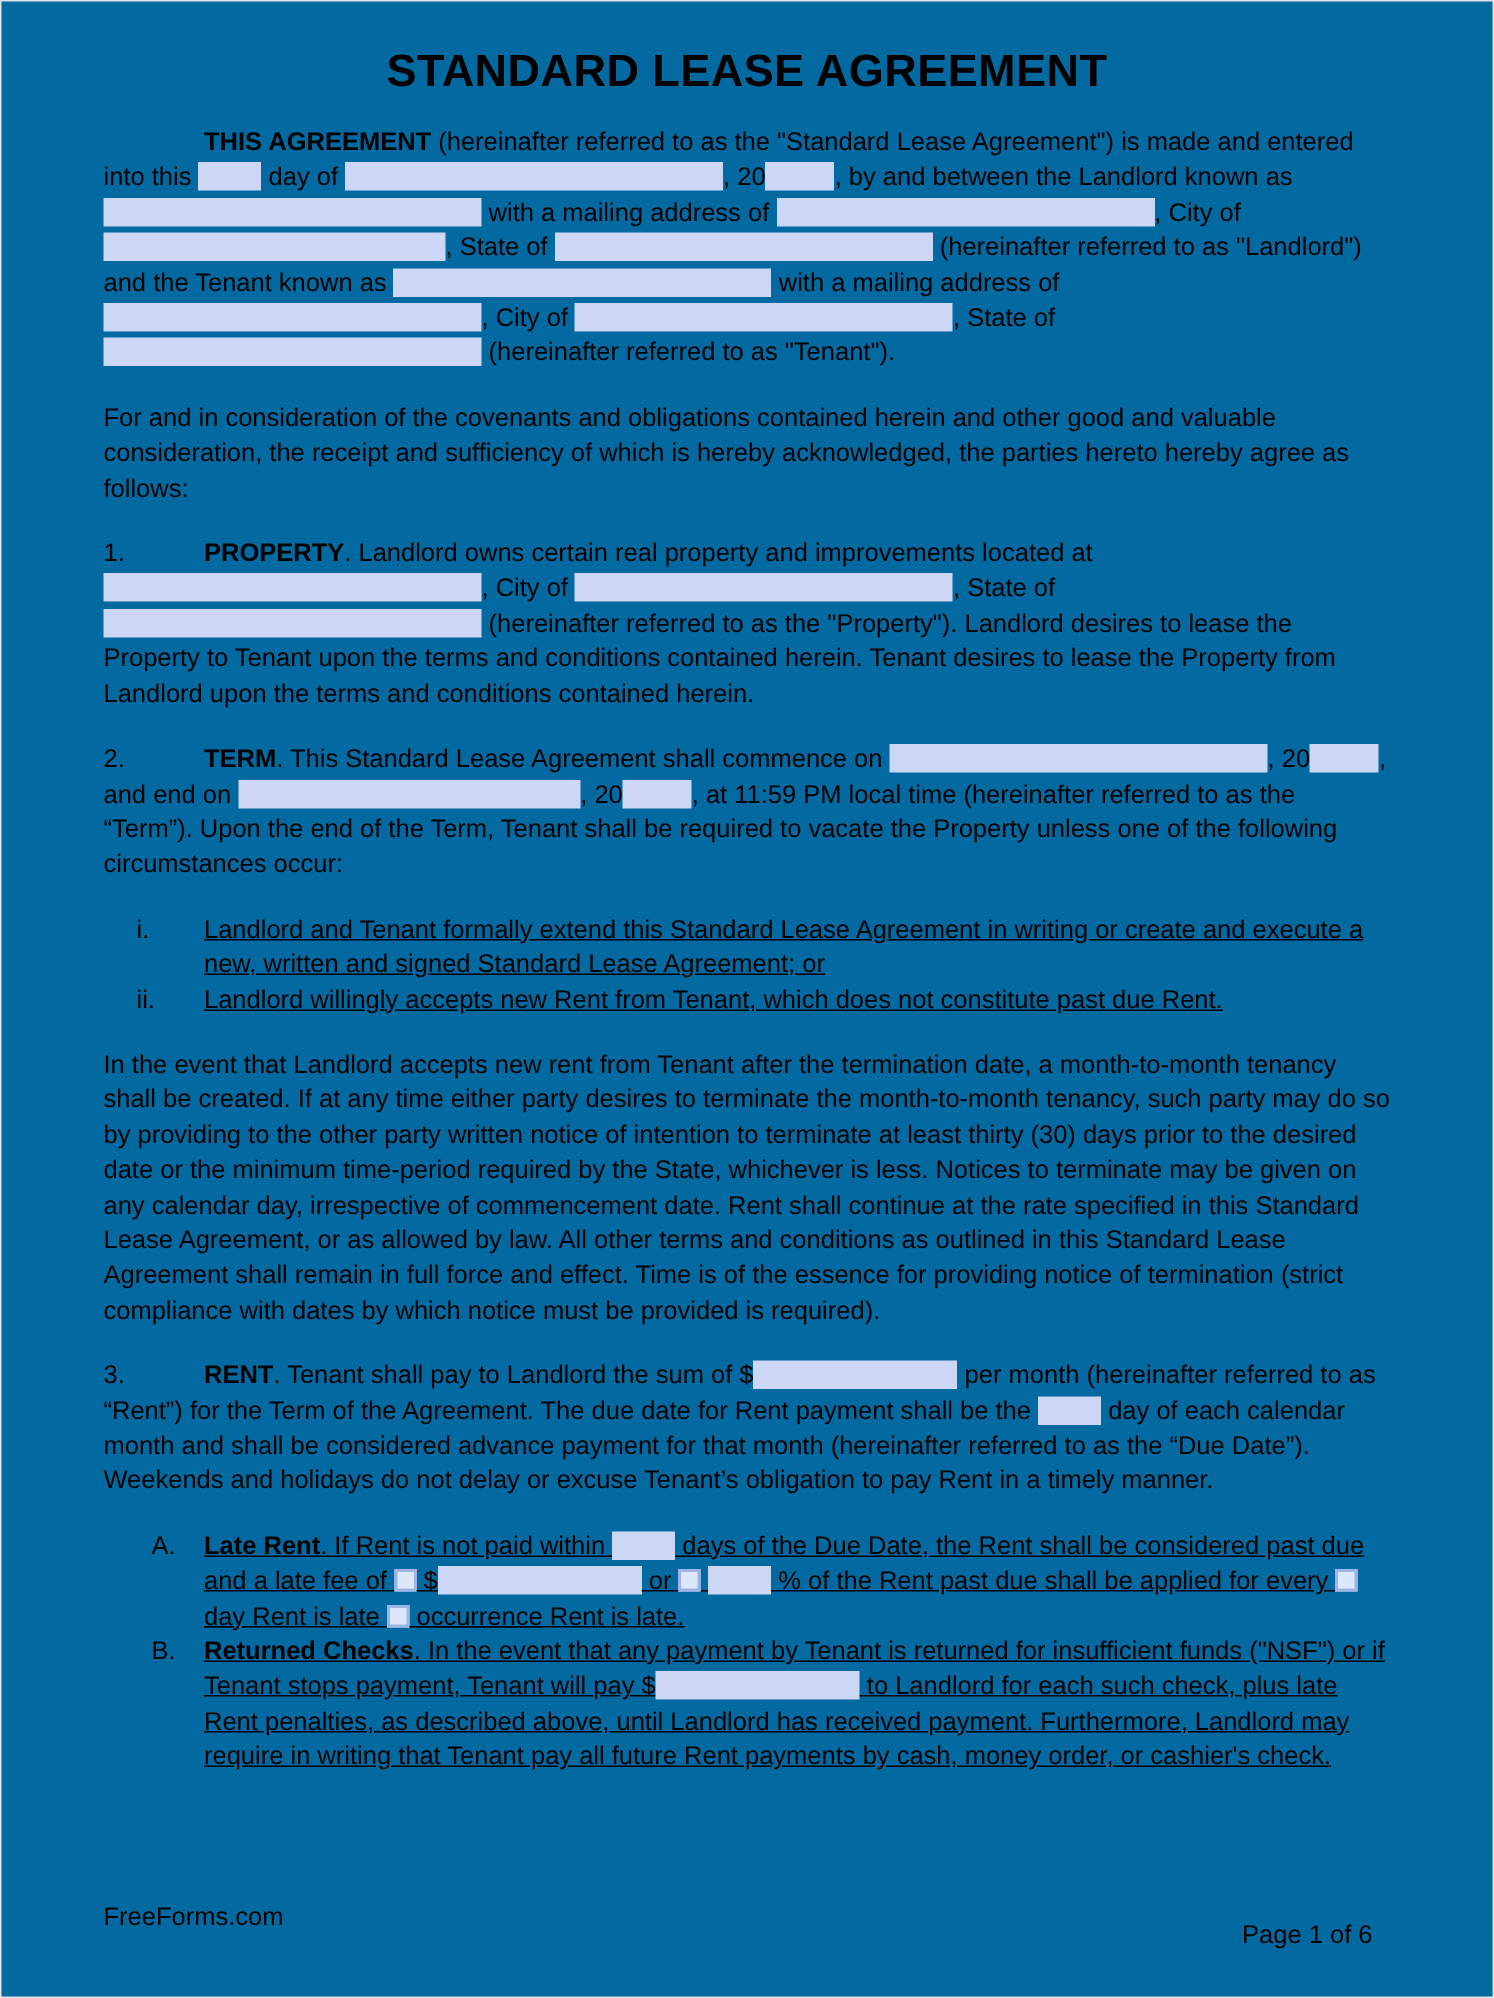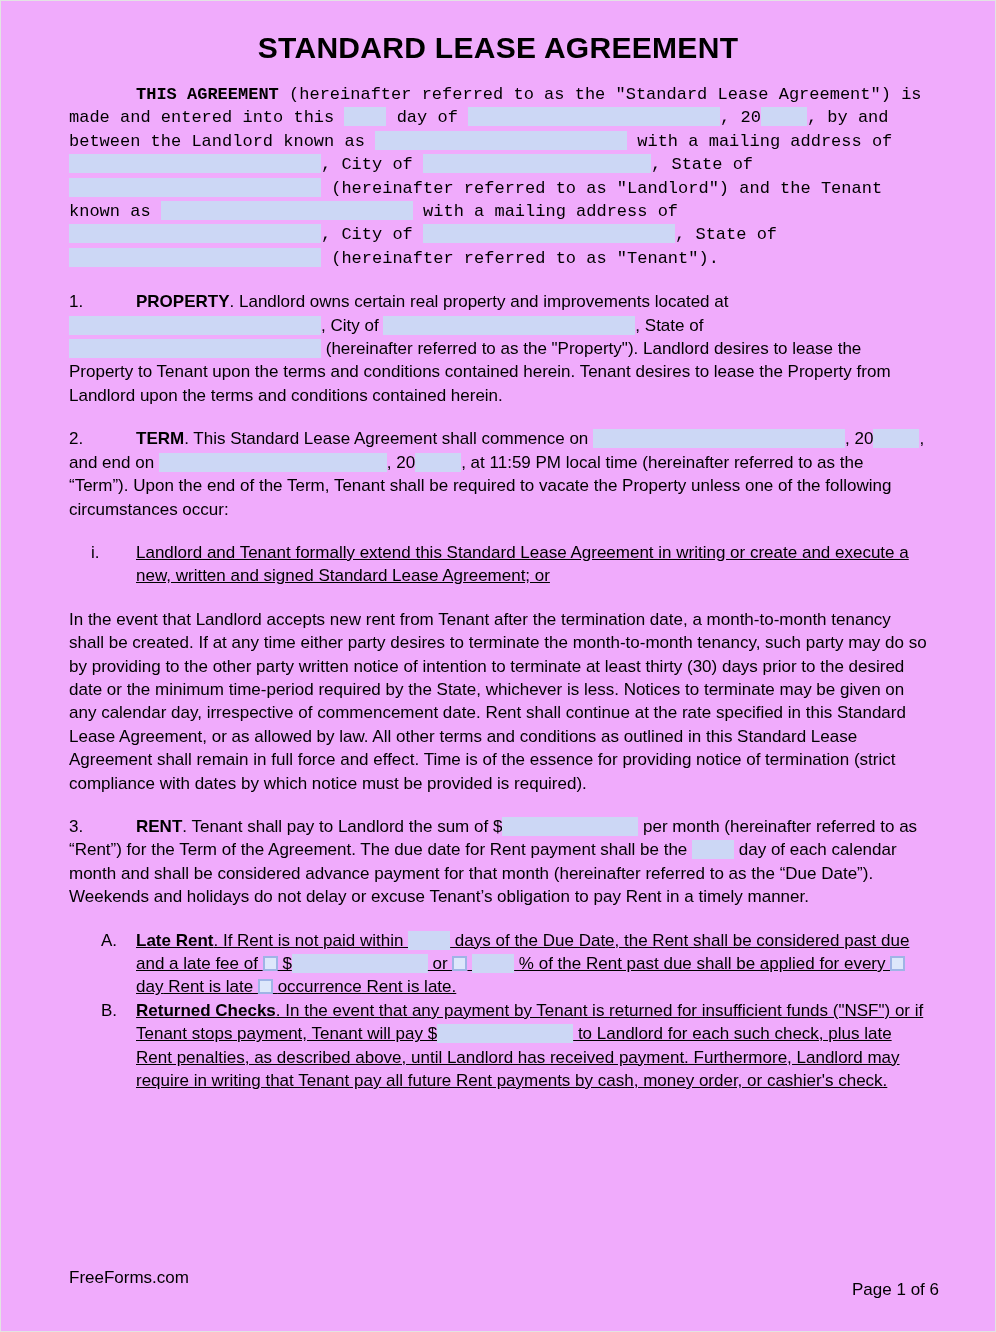--- a/index.html
+++ b/index.html
@@ -1,39 +1,39 @@
 <!DOCTYPE html>
 <html style="--field-fill: #ccd7f5; --checkbox-fill: #dde7fb; --checkbox-border: #9fb4e6;"><head>
 <meta charset="utf-8">
 <style>
   * { margin: 0; padding: 0; box-sizing: border-box; }
   html, body { background: #ffffff; }
   .page {
     position: relative;
     width: 996px;
     height: 1332px;
-    background: #f0abfc;
+    background: #0369a1;
     font-family: "Liberation Sans", "DejaVu Sans", sans-serif;
     font-size: 17px;
     line-height: 23.4px;
     color: #000;
     overflow: hidden;
     border: 1px solid #e3e3e3;
   }
   .content { padding: 30px 68px 0 68px; }
   .title {
     text-align: center;
     font-size: 30px;
     line-height: 34px;
     font-weight: 700;
     margin: 0 0 18px 0;
     letter-spacing: 0.3px;
   }
   .para { margin: 0 0 20px 0; }
-  .indent-first { text-indent: 67px; font-family: Liberation Mono, monospace; }
+  .indent-first { text-indent: 67px; }
 
   .seg-bold { font-weight: 700; }
   .seg-u { text-decoration: underline; }
   .seg-num { display: inline-block; width: 67px; }
   .seg-field {
     display: inline-block;
     height: 19px;
     vertical-align: -4px;
     background: var(--field-fill, #ccd7f5);
   }
@@ -52,41 +52,46 @@
   .sz-lg { width: 252px; }
 
   .sub-list { margin: 0 0 20px 0; }
   .sub-list.alpha-list { margin-bottom: 0; }
   .sub { display: flex; }
   .sub .marker { flex: 0 0 45px; margin-left: 22px; }
   .sub.alpha .marker { flex: 0 0 35px; margin-left: 32px; }
   .sub .body { flex: 1; text-decoration: underline; }
 
   .footer-left { position: absolute; left: 68px; bottom: 42px; text-align: right; }
-  .footer-right { position: absolute; right: 56px; bottom: 30px; }
+  .footer-right { position: absolute; right: 80px; bottom: 30px; }
 </style>
 </head>
 <body>
 
 <div class="page">
   <div class="content">
 
     <h1 class="title">STANDARD LEASE AGREEMENT</h1>
 
     <p class="para indent-first"><span class="seg-bold">THIS AGREEMENT</span><span class="seg-text"> (hereinafter referred to as the "Standard Lease Agreement") is made and entered into this </span><span class="seg-field sz-xs"></span><span class="seg-text"> day of </span><span class="seg-field sz-lg"></span><span class="seg-text">, 20</span><span class="seg-field sz-yr"></span><span class="seg-text">, by and between the Landlord known as </span><span class="seg-field sz-lg"></span><span class="seg-text"> with a mailing address of </span><span class="seg-field sz-lg"></span><span class="seg-text">, City of </span><span class="seg-field sz-md"></span><span class="seg-text">, State of </span><span class="seg-field sz-lg"></span><span class="seg-text"> (hereinafter referred to as "Landlord") and the Tenant known as </span><span class="seg-field sz-lg"></span><span class="seg-text"> with a mailing address of </span><span class="seg-field sz-lg"></span><span class="seg-text">, City of </span><span class="seg-field sz-lg"></span><span class="seg-text">, State of </span><span class="seg-field sz-lg"></span><span class="seg-text"> (hereinafter referred to as "Tenant").</span></p>
 
+    <p class="para">For and in consideration of the covenants and obligations contained herein and other good and valuable consideration, the receipt and sufficiency of which is hereby acknowledged, the parties hereto hereby agree as follows:</p>
 
     <p class="para"><span class="seg-num">1.</span><span class="seg-bold">PROPERTY</span><span class="seg-text">. Landlord owns certain real property and improvements located at </span><span class="seg-field sz-lg"></span><span class="seg-text">, City of </span><span class="seg-field sz-lg"></span><span class="seg-text">, State of </span><span class="seg-field sz-lg"></span><span class="seg-text"> (hereinafter referred to as the "Property"). Landlord desires to lease the Property to Tenant upon the terms and conditions contained herein. Tenant desires to lease the Property from Landlord upon the terms and conditions contained herein.</span></p>
 
     <p class="para"><span class="seg-num">2.</span><span class="seg-bold">TERM</span><span class="seg-text">. This Standard Lease Agreement shall commence on </span><span class="seg-field sz-lg"></span><span class="seg-text">, 20</span><span class="seg-field sz-yr"></span><span class="seg-text">, and end on </span><span class="seg-field sz-md"></span><span class="seg-text">, 20</span><span class="seg-field sz-yr"></span><span class="seg-text">, at 11:59 PM local time (hereinafter referred to as the “Term”). Upon the end of the Term, Tenant shall be required to vacate the Property unless one of the following circumstances occur:</span></p>
 
     <div class="sub-list roman-list">
       <div class="sub roman">
         <span class="marker">i.</span>
         <span class="body">Landlord and Tenant formally extend this Standard Lease Agreement in writing or create and execute a new, written and signed Standard Lease Agreement; or</span>
+      </div>
+      <div class="sub roman">
+        <span class="marker">ii.</span>
+        <span class="body">Landlord willingly accepts new Rent from Tenant, which does not constitute past due Rent.</span>
       </div>
     </div>
 
     <p class="para">In the event that Landlord accepts new rent from Tenant after the termination date, a month-to-month tenancy shall be created. If at any time either party desires to terminate the month-to-month tenancy, such party may do so by providing to the other party written notice of intention to terminate at least thirty (30) days prior to the desired date or the minimum time-period required by the State, whichever is less. Notices to terminate may be given on any calendar day, irrespective of commencement date. Rent shall continue at the rate specified in this Standard Lease Agreement, or as allowed by law. All other terms and conditions as outlined in this Standard Lease Agreement shall remain in full force and effect. Time is of the essence for providing notice of termination (strict compliance with dates by which notice must be provided is required).</p>
 
     <p class="para"><span class="seg-num">3.</span><span class="seg-bold">RENT</span><span class="seg-text">. Tenant shall pay to Landlord the sum of $</span><span class="seg-field sz-sm"></span><span class="seg-text"> per month (hereinafter referred to as “Rent”) for the Term of the Agreement. The due date for Rent payment shall be the </span><span class="seg-field sz-xs"></span><span class="seg-text"> day of each calendar month and shall be considered advance payment for that month (hereinafter referred to as the “Due Date”). Weekends and holidays do not delay or excuse Tenant’s obligation to pay Rent in a timely manner.</span></p>
 
     <div class="sub-list alpha-list">
       <div class="sub alpha">
         <span class="marker">A.</span>

